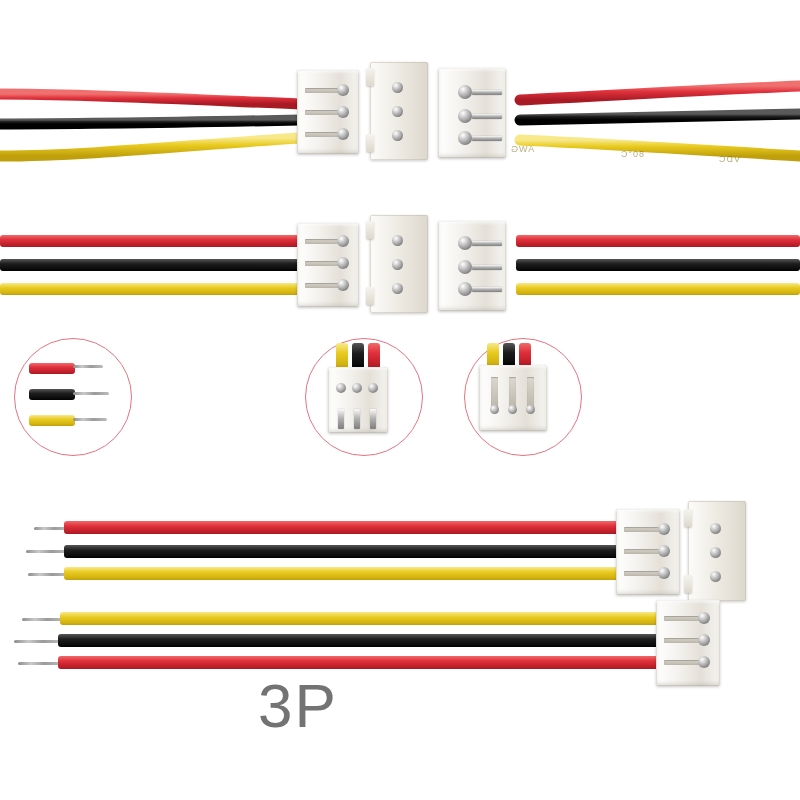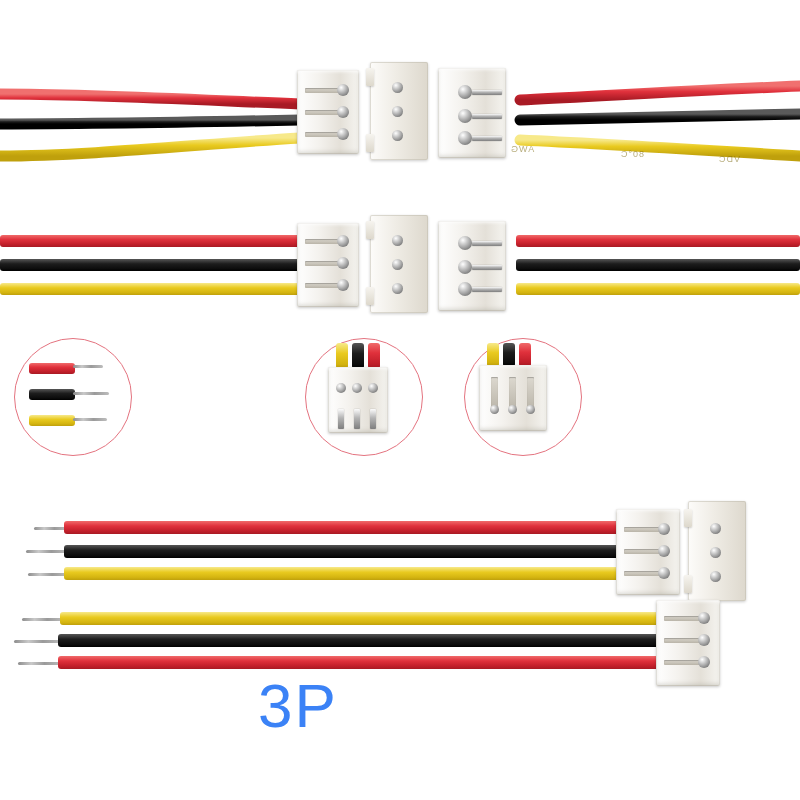--- a/index.html
+++ b/index.html
@@ -38,21 +38,21 @@
        border-radius:1px;box-shadow:0 1px 2px rgba(0,0,0,.18);}
 
   
   .tin{position:absolute;height:3px;border-radius:2px;
        background:linear-gradient(to right,#8e8e8e,#c9c9c9 30%,#9a9a9a 60%,#bdbdbd 100%);}
 
   
   .inset{position:absolute;border-radius:50%;border:1.6px solid #e4737f;box-sizing:border-box;}
 
   
-  #pinlabel{position:absolute;font-size:62px;color:#3b82f6;font-weight:400;
+  #pinlabel{position:absolute;font-size:62px;color:#737373;font-weight:400;
             letter-spacing:2px;font-family:"Liberation Sans",sans-serif;}
 </style>
 </head>
 <body>
 
 <div id="stage">
 
   <div class="abs" style="left:0;top:60px;width:800px;height:130px;">
 
     <svg width="800" height="130" style="position:absolute;left:0;top:0;">

